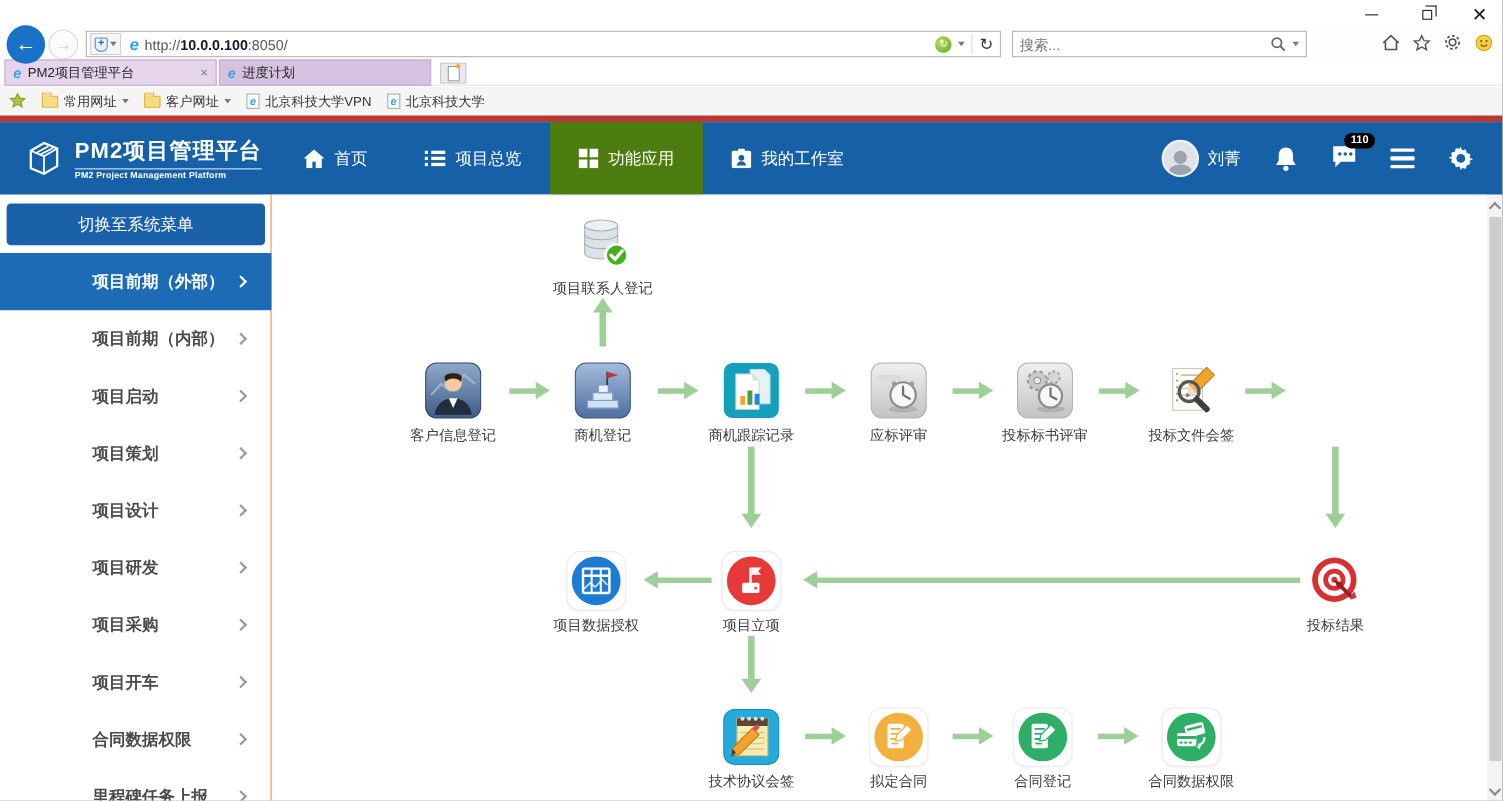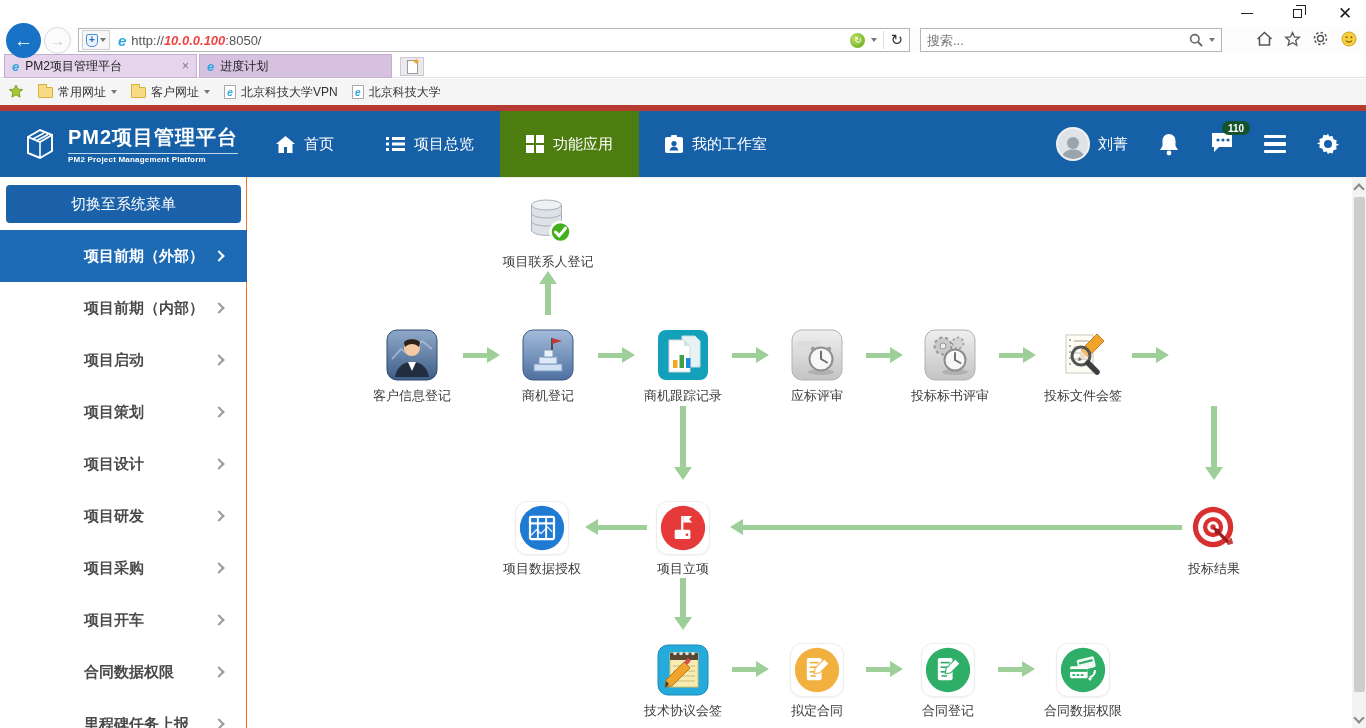--- a/index.html
+++ b/index.html
@@ -17,27 +17,27 @@
   .navrow { position:absolute; left:0; top:26px; width:1366px; height:28px; background:#fdfdfd; }
   .navcircle { position:absolute; border-radius:50%; display:flex; align-items:center; justify-content:center; }
   .backbtn { left:6px; top:-3px; width:35px; height:35px; background:#1872c6; color:#fff; font-size:19px; z-index:5; }
   .fwdbtn { left:44px; top:1px; width:27px; height:27px; background:#fbfbfb; border:1px solid #d9d9d9; color:#c9c9c9; font-size:15px; }
 
   .urlbox { position:absolute; left:78px; top:2px; width:832px; height:24px; border:1px solid #b5b5b5; background:#fff; display:flex; align-items:center; }
   .shieldbox { display:flex; align-items:center; height:20px; border:1px solid #cfcfcf; background:#f7f7f7; margin-left:3px; padding:0 3px; gap:2px; }
   .shield { width:12px; height:13px; background:#eaf2fb; border:1.5px solid #4a90d9; border-radius:2px 2px 5px 5px; color:#2b6cb5; font-size:10px; font-weight:bold; line-height:10px; text-align:center; }
   .ielogo { color:#2ba6e0; font-weight:bold; font-style:italic; font-size:15px; margin:0 5px 0 8px; }
   .urltext { flex:1; font-size:13px; color:#555; border:none; outline:none; background:transparent; white-space:nowrap; }
-  .urltext b { color:#ef4444;font-style:italic; }
+  .urltext b { color:#0f172a; }
   .urlicons { display:flex; align-items:center; gap:6px; padding-right:6px; }
   .compat { width:15px; height:15px; border-radius:50%; background:radial-gradient(circle at 35% 35%, #bfe06a, #58a80e); color:#fff; font-size:9px; text-align:center; line-height:15px; }
   .caret { width:0; height:0; border-left:3.5px solid transparent; border-right:3.5px solid transparent; border-top:4px solid #777; }
   .sep-v { width:1px; height:18px; background:#ddd; }
 
-  .searchbox { position:absolute; left:920px; top:2px; width:302px; height:24px; border:1px solid #b5b5b5; background:#fff; display:flex; align-items:center; padding:0 6px; gap:6px; }
+  .searchbox { position:absolute; left:920px; top:2px; width:268px; height:24px; border:1px solid #b5b5b5; background:#fff; display:flex; align-items:center; padding:0 6px; gap:6px; }
   .searchbox input { flex:1; border:none; outline:none; font-size:13px; color:#444; font-family:inherit; }
   .browtools { position:absolute; right:8px; top:3px; display:flex; gap:9px; align-items:center; }
   .btool { width:19px; height:19px; display:flex; align-items:center; justify-content:center; }
 
   .tabsrow { position:absolute; left:0; top:54px; width:1366px; height:24px; background:#fff; border-bottom:1px solid #e3e3e3; }
   .tab { position:absolute; top:0; height:24px; display:flex; align-items:center; padding:0 7px; gap:6px; font-size:12px; color:#222; border:1px solid #c5afce; }
   .tab-1 { left:4px; width:193px; background:#e6d3ec; }
   .tab-2 { left:199px; width:193px; background:#d7c1e0; }
   .tabclose { margin-left:auto; color:#777; font-size:12px; cursor:pointer; }
   .newtab { position:absolute; left:400px; top:3px; width:24px; height:19px; background:#ece9ee; border:1px solid #cfc8d4; display:flex; align-items:center; justify-content:center; }
@@ -58,21 +58,21 @@
   .logotext .t1 { font-size:20px; font-weight:bold; letter-spacing:1px; }
   .logotext .t2 { font-size:8px; font-weight:bold; border-top:1px solid rgba(255,255,255,.75); margin-top:2px; padding-top:1px; letter-spacing:.2px; }
   .mainnav { display:flex; height:66px; }
   .mnav { display:flex; align-items:center; gap:9px; padding:0 26px; font-size:15px; cursor:pointer; }
   .mnav.active { background:#4d7c0f; }
   .hdr-right { margin-left:auto; display:flex; align-items:center; gap:30px; padding-right:26px; }
   .avatar { width:34px; height:34px; border-radius:50%; background:#dfe3e8; border:2px solid #eef1f4; overflow:hidden; display:flex; align-items:flex-end; justify-content:center; }
   .username { font-size:15px; margin-left:-20px; }
   .userwrap { display:flex; align-items:center; gap:28px; cursor:pointer; }
   .msgwrap { position:relative; cursor:pointer; }
-  .badge { position:absolute; top:-10px; left:12px; background:#14532d; color:#fff; font-size:10px; font-weight:bold; border-radius:9px; padding:1.5px 6px;text-align:right; }
+  .badge { position:absolute; top:-10px; left:12px; background:#000000; color:#fff; font-size:10px; font-weight:bold; border-radius:9px; padding:1.5px 6px;text-align:right; }
   .burger { display:flex; flex-direction:column; gap:4px; cursor:pointer; }
   .burger span { width:22px; height:3.5px; background:#fff; border-radius:1px; }
 
   
   .sidebar { position:absolute; left:0; top:177px; width:247px; height:551px; background:#fff; border-right:1px solid #f97316; }
   .switchbtn { position:absolute; left:6px; top:8px; width:235px; height:38px; background:#1a61a9; color:#fff; font-size:15px; border:none; border-radius:4px; cursor:pointer; font-family:inherit; }
   .menu { position:absolute; left:0; top:53px; width:247px; }
   .mitem { height:52px; display:flex; align-items:center; padding:0 28px 0 84px; font-size:15px; font-weight:bold; color:#4a4a4a; cursor:pointer; position:relative; }
   .mitem .chev { position:absolute; right:24px; width:8px; height:8px; border-top:2px solid #9a9a9a; border-right:2px solid #9a9a9a; transform:rotate(45deg); }
   .mitem.active { background:#1d6ab5; color:#fff; }

